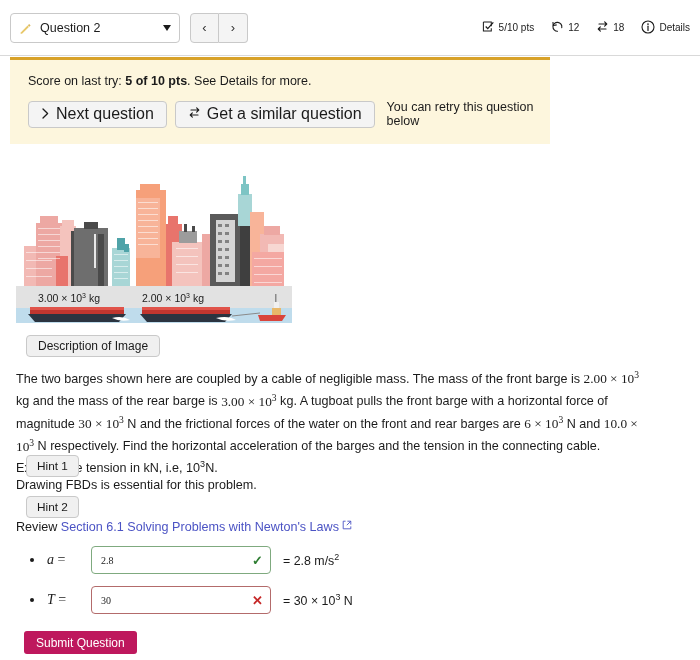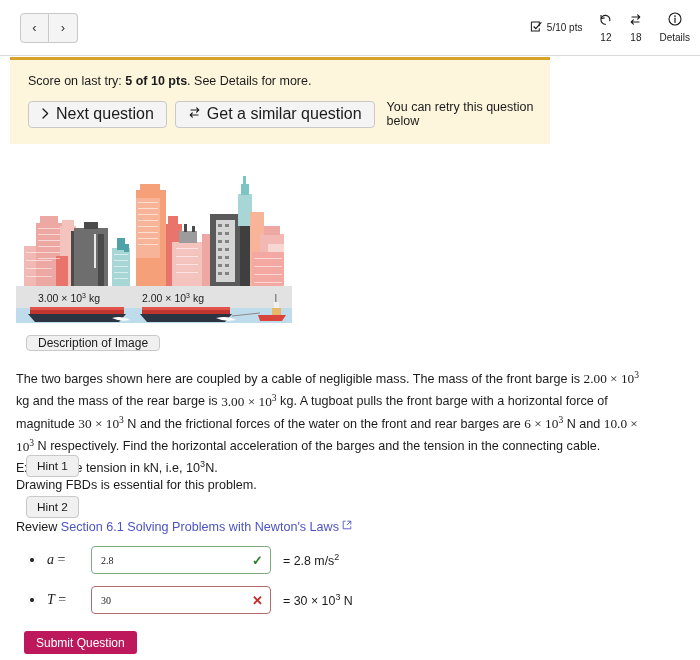--- a/index.html
+++ b/index.html
@@ -44,21 +44,21 @@
     cursor: pointer;
   }
   .navbtn.prev { border-radius: 4px 0 0 4px; }
   .navbtn.next { border-radius: 0 4px 4px 0; border-left: none; }
 
   .status {
     margin-left: auto; display: flex; align-items: center;
     font-size: 10px; color: #1b1b1b; gap: 11px; padding-right: 2px;
   }
   .status .grp { display: flex; align-items: center; gap: 4px; }
-  .status .grp + .grp { margin-left: 6px; flex-direction: column; }
+  .status .grp + .grp { margin-left: 6px; }
 
   
   .alert {
     position: absolute; left: 10px; top: 57px;
     width: 540px;
     background: #fdf6dd;
     border-top: 3px solid #d8a22a;
     box-sizing: border-box;
     padding: 14px 16px 16px 18px;
   }
@@ -77,21 +77,21 @@
 
   
   .figure {
     position: absolute; left: 16px; top: 168px;
     width: 276px; height: 155px;
   }
   .figure svg { display: block; }
 
   .descbtn {
     position: absolute; left: 26px; top: 335px;
-    height: 16px; padding: 0 11px;
+    height: 22px; padding: 0 11px;
     display: inline-flex; align-items: center;
     background: #f0f0f0; border: 1px solid #c9c9c9; border-radius: 4px;
     font-size: 12px; color: #1b1b1b; cursor: pointer; box-sizing: border-box;
   }
 
   
   .problem {
     position: absolute; left: 16px; top: 366px; width: 628px;
     font-size: 12.6px; line-height: 17px; color: #1b1b1b;
   }
@@ -155,20 +155,30 @@
     font-family: "Liberation Sans", sans-serif;
   }
 </style>
 </head>
 <body>
 
 <div class="page">
 
   <div class="topbar">
 
+    <div class="qselect">
+      <span class="pencil">
+        <svg width="14" height="14" viewBox="0 0 14 14">
+          <path d="M2 11.2 L8.6 4.6 L9.9 5.9 L3.3 12.5 L1.6 12.9 Z" fill="#e8c86a" stroke="#cbа65a" stroke-width="0.4"></path>
+          <path d="M8.9 4.3 L10.2 3 L11.6 4.4 L10.3 5.7 Z" fill="#d9b75c"></path>
+        </svg>
+      </span>
+      <span class="qlabel">Question 2</span>
+      <span class="caret"></span>
+    </div>
 
     <div class="navgroup">
       <div class="navbtn prev">‹</div>
       <div class="navbtn next">›</div>
     </div>
 
     <div class="status">
       <span class="grp">
         <span>
           <svg width="13" height="13" viewBox="0 0 14 14">

